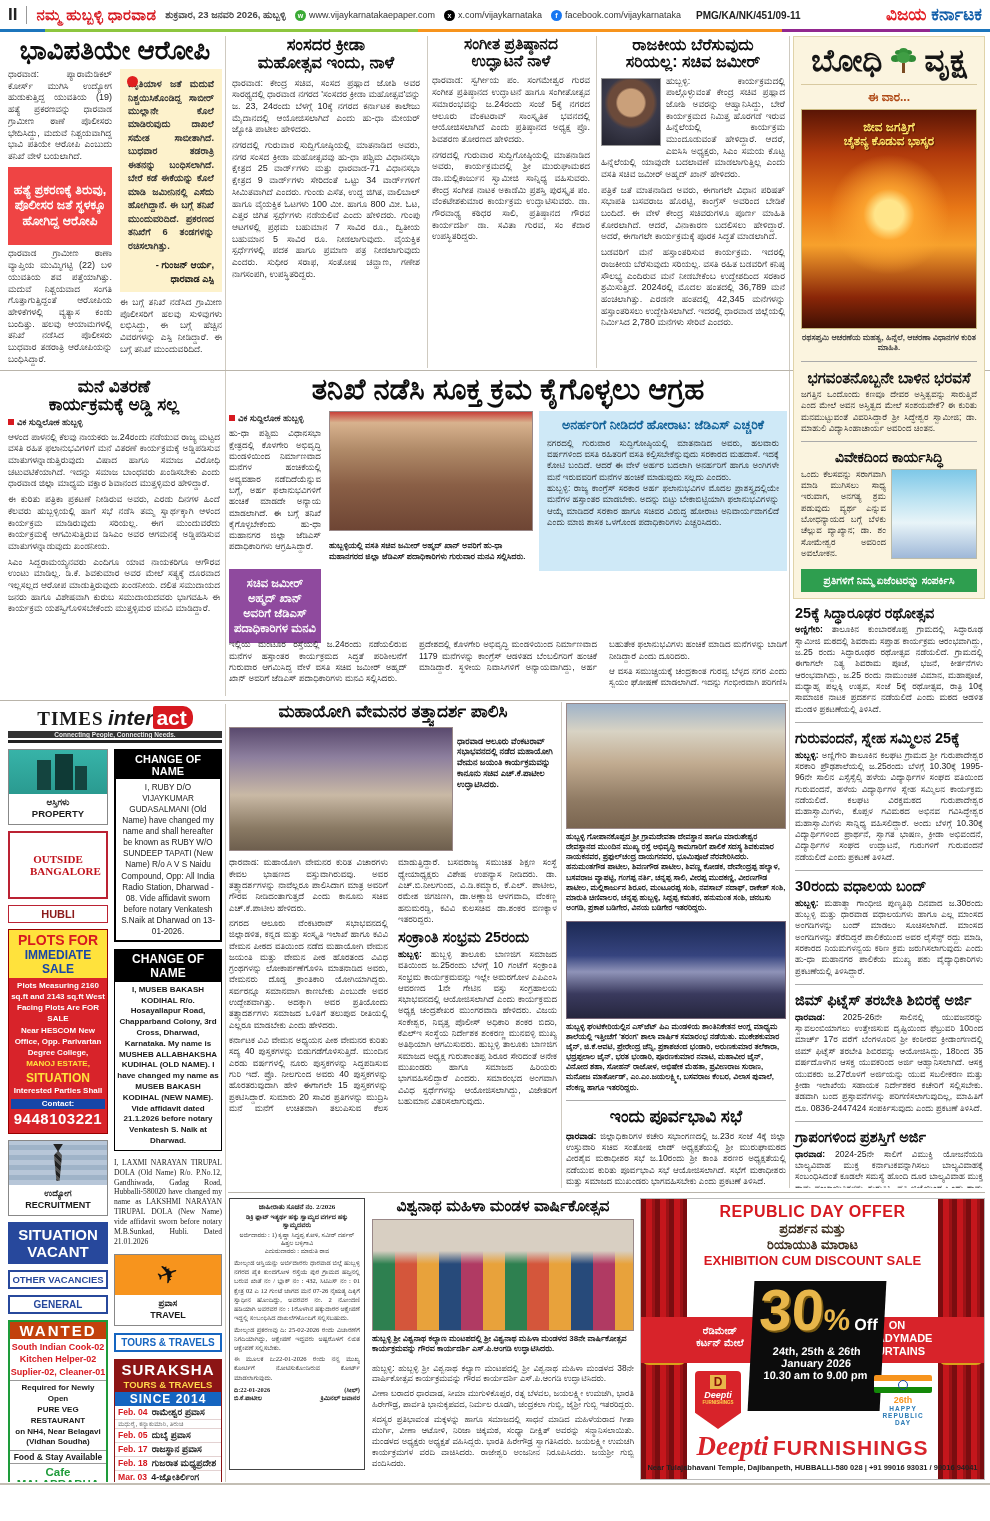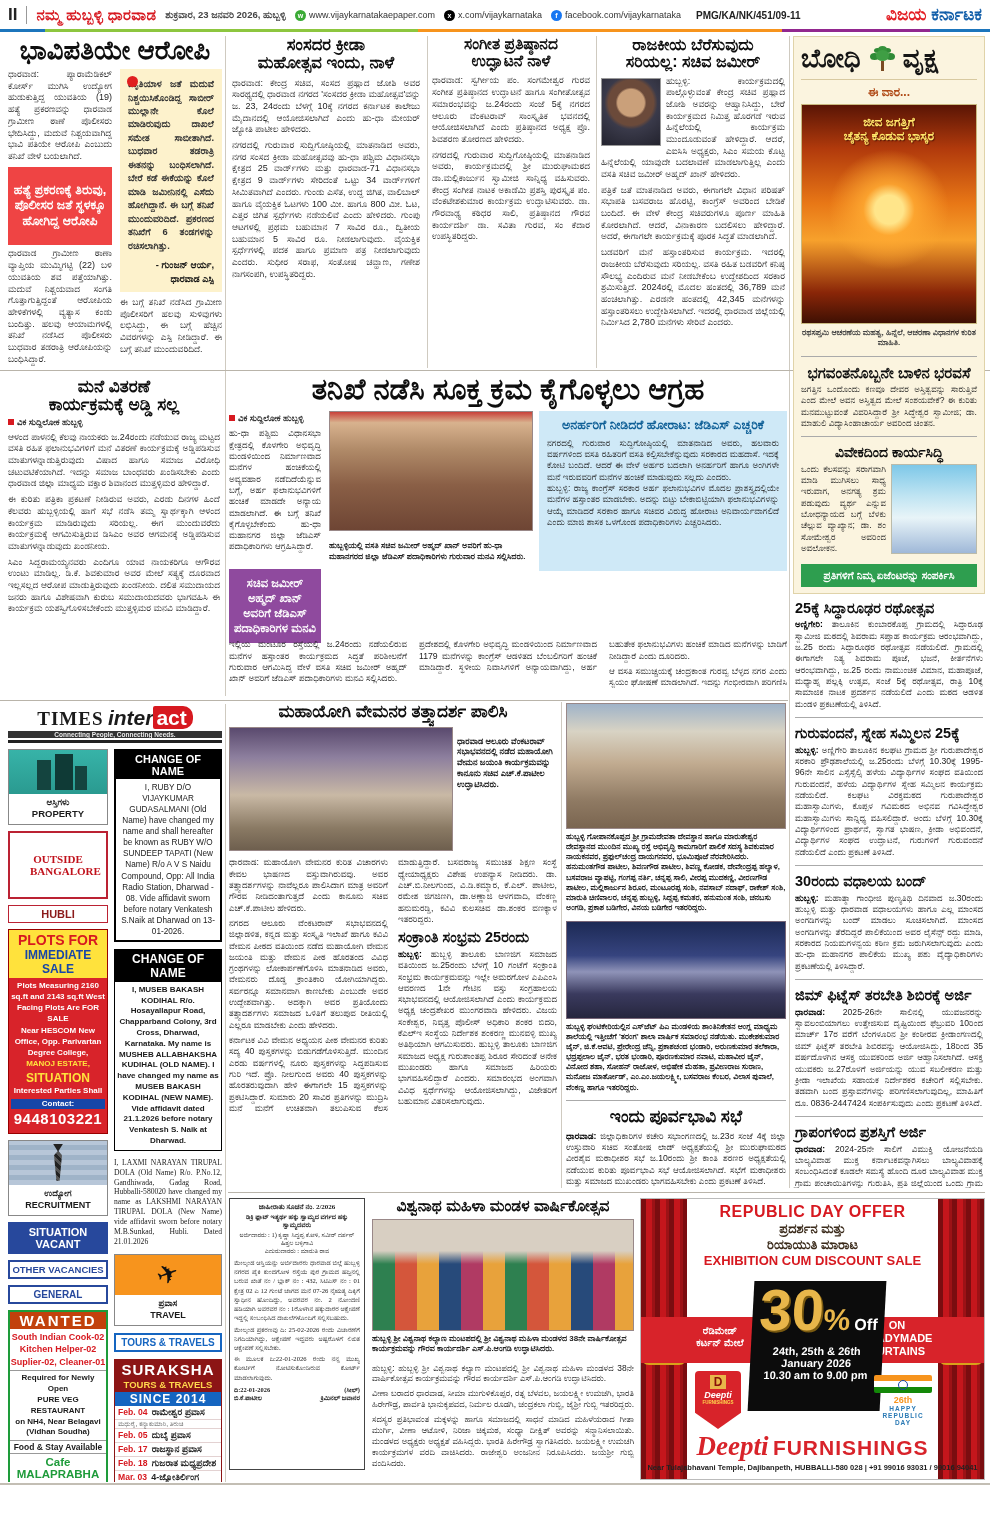--- a/index.html
+++ b/index.html
@@ -34,21 +34,21 @@
           text-align:center;padding:16px 5px;margin:3px 0}
   .note{background:#fdf2cc;padding:9px 8px 6px;font-size:9.3px;font-weight:bold;line-height:1.45;color:#333;position:relative;text-align:justify}
   .note .dot{position:absolute;left:7px;top:7px;width:11px;height:11px;border-radius:50%;background:#e02020}
   .note .at{display:block;text-align:right;margin-top:6px;color:#111}
   .purple{background:#8f4a9e;color:#fff;font-weight:bold;font-size:11.5px;line-height:1.3;text-align:center;padding:7px 5px}
   .bluebox{background:#cfe9f7;padding:7px 8px;box-sizing:border-box}
   .bluebox .bh{color:#0d5e96;font-weight:bold;font-size:12.5px;text-align:center;margin:0 0 5px;line-height:1.15}
   .sep{border:0;border-top:1px solid #aaa;margin:7px 0}
   
   .bodhi{background:#fbf4df;border:1px solid #e0d3a9;box-sizing:border-box;padding:6px 7px}
-  .bodhi-head{display:flex;align-items:center;justify-content:flex-start;gap:6px;font-weight:bold;font-size:26px;color:#151515;border-bottom:1px solid #d8c9a0;padding-bottom:5px}
+  .bodhi-head{display:flex;align-items:center;justify-content:center;gap:6px;font-weight:bold;font-size:31px;color:#151515;border-bottom:1px solid #d8c9a0;padding-bottom:5px}
   .tree{position:relative;width:30px;height:28px}
   .tree .crown{position:absolute;left:9px;top:5px;width:13px;height:11px;border-radius:50%;background:#3f9e44;
     box-shadow:8px 1px 0 -2px #2f8a36,-8px 1px 0 -2px #2f8a36,0 -6px 0 -2px #35923b,5px -5px 0 -3px #2f8a36,-5px -5px 0 -3px #2f8a36}
   .tree .trunk{position:absolute;left:14px;top:16px;width:3px;height:10px;background:#7a4a22}
   .week{color:#b04a17;font-weight:bold;font-size:12px;text-align:center;margin:5px 0}
   .rail-h{font-weight:bold;font-size:14.5px;color:#0e0e0e;margin:0 0 3px;line-height:1.15}
   .rail-b{font-size:8.6px;line-height:1.32;text-align:justify;margin:0}
   .gbanner{background:#2e9e4f;color:#fff;font-weight:bold;font-size:10.5px;text-align:center;padding:5px 3px;margin-top:7px}
   
   .cbox{box-sizing:border-box;text-align:center}
@@ -265,21 +265,21 @@
             <div style="font-size:15px;letter-spacing:.5px">9448103221</div>
           </div>
         </div>
         <div class="cbox" style="border:1px solid #888">
           <div style="height:44px;background:repeating-linear-gradient(0deg,#b7c6d8 0 5px,#9fb3c8 5px 10px);position:relative">
             <div style="position:absolute;left:44px;top:3px;width:10px;height:8px;background:#222;clip-path:polygon(0 0,100% 0,50% 100%)"></div>
             <div style="position:absolute;left:45px;top:10px;width:8px;height:30px;background:repeating-linear-gradient(45deg,#222 0 3px,#555 3px 6px);clip-path:polygon(50% 0,100% 15%,70% 100%,30% 100%,0 15%)"></div>
           </div>
           <div class="cbody" style="font-size:8.5px"><span>ಉದ್ಯೋಗ</span><br><span style="font-size:9px">RECRUITMENT</span></div>
         </div>
-        <div class="cbox" style="background:#27489c;color:#fff;font-weight:bold;font-size:11px;padding:4px 2px">SITUATION VACANT</div>
+        <div class="cbox" style="background:#27489c;color:#fff;font-weight:bold;font-size:15px;padding:4px 2px">SITUATION VACANT</div>
         <div class="cbox" style="border:2px solid #27489c;color:#27489c;font-weight:bold;font-size:9.5px;padding:2px">OTHER VACANCIES</div>
         <div class="cbox" style="border:2px solid #27489c;color:#27489c;font-weight:bold;font-size:10px;padding:2px">GENERAL</div>
         <div class="cbox" style="border:2px solid #1e9b3a">
           <div style="background:#c2410c;color:#fff;font-weight:bold;font-size:15px;letter-spacing:2px">WANTED</div>
           <div style="color:#d71920;font-weight:bold;font-size:9px;line-height:1.4;padding-top:2px">
             <div>South Indian Cook-02</div>
               <div>Kitchen Helper-02</div>
               <div>Suplier-02, Cleaner-01</div>
           </div>
           <div style="font-weight:bold;font-size:8px;line-height:1.35;border-top:1px solid #999;margin-top:2px;padding:2px 1px">

